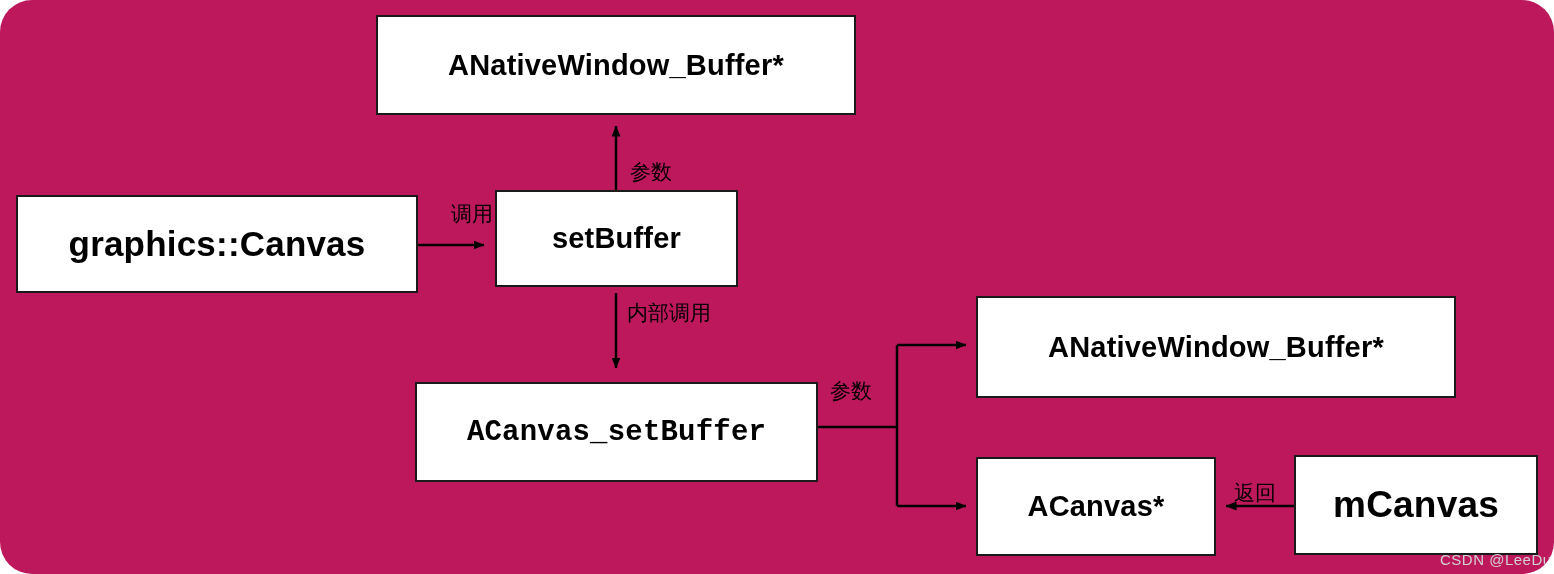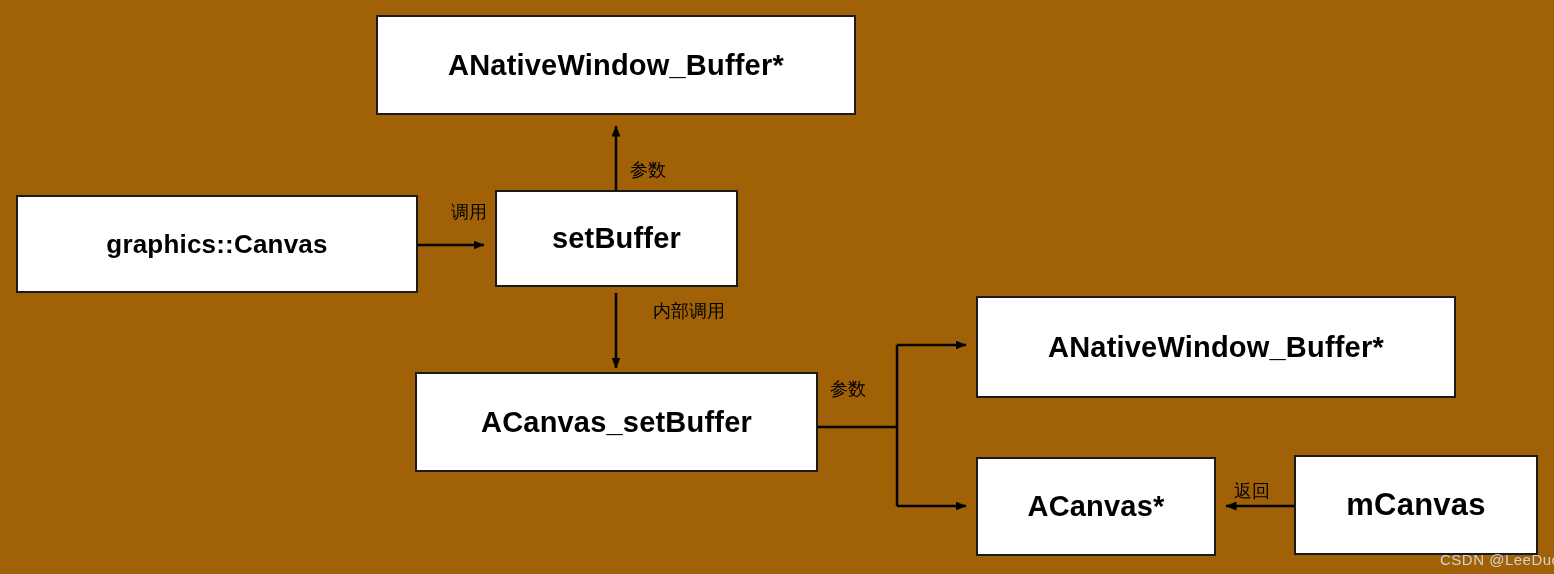--- a/index.html
+++ b/index.html
@@ -4,44 +4,45 @@
 <style>
   html, body {
     margin: 0;
     padding: 0;
     background: #ffffff;
   }
   #canvas {
     position: relative;
     width: 1554px;
     height: 574px;
-    background: #a16207;
+    background: #be185d;
     font-family: "Liberation Sans", sans-serif;
     overflow: hidden;
+    border-radius: 32px;
   }
   .node {
     position: absolute;
     box-sizing: border-box;
     border: 2px solid #1a1a1a;
     background: #ffffff;
     display: flex;
     align-items: center;
     justify-content: center;
     color: #000000;
     font-weight: bold;
     letter-spacing: 0.2px;
     white-space: nowrap;
   }
   .node-label {
     pointer-events: none;
   }
   .edge-label {
     position: absolute;
     color: #000000;
-    font-size: 18px;
+    font-size: 21px;
     font-weight: 400;
     white-space: nowrap;
     font-family: Liberation Mono, monospace;
   }
   svg.wires {
     position: absolute;
     left: 0;
     top: 0;
     width: 1554px;
     height: 574px;
@@ -89,49 +90,49 @@
 
     <g>
       <line x1="1294" y1="506" x2="1226" y2="506" stroke="#000000" stroke-width="2.5" marker-end="url(#arrowhead)"></line>
     </g>
   </svg>
 
   <div class="node" style="left:376px; top:15px; width:480px; height:100px; font-size:29px;">
     <span class="node-label">ANativeWindow_Buffer*</span>
   </div>
 
-  <div class="node" style="left:16px; top:195px; width:402px; height:98px; font-size:26px;">
+  <div class="node" style="left:16px; top:195px; width:402px; height:98px; font-size:35px;">
     <span class="node-label">graphics::Canvas</span>
   </div>
 
   <div class="node" style="left:495px; top:190px; width:243px; height:97px; font-size:29px;">
     <span class="node-label">setBuffer</span>
   </div>
 
-  <div class="node" style="left:415px; top:372px; width:403px; height:100px; font-size:29px;">
+  <div class="node" style="left:415px; top:382px; width:403px; height:100px; font-size:29px;font-family:Liberation Mono, monospace;">
     <span class="node-label">ACanvas_setBuffer</span>
   </div>
 
   <div class="node" style="left:976px; top:296px; width:480px; height:102px; font-size:29px;">
     <span class="node-label">ANativeWindow_Buffer*</span>
   </div>
 
   <div class="node" style="left:976px; top:457px; width:240px; height:99px; font-size:29px;">
     <span class="node-label">ACanvas*</span>
   </div>
 
-  <div class="node" style="left:1294px; top:455px; width:244px; height:100px; font-size:31px;">
+  <div class="node" style="left:1294px; top:455px; width:244px; height:100px; font-size:37px;">
     <span class="node-label">mCanvas</span>
   </div>
 
   <div class="edge-label" style="left:451px; top:200px;">调用</div>
 
   <div class="edge-label" style="left:630px; top:158px;">参数</div>
 
-  <div class="edge-label" style="left:653px; top:299px;">内部调用</div>
+  <div class="edge-label" style="left:627px; top:299px;">内部调用</div>
 
   <div class="edge-label" style="left:830px; top:377px;">参数</div>
 
   <div class="edge-label" style="left:1234px; top:479px;">返回</div>
 
   <div class="watermark" style="left:1440px; top:551px;">CSDN @LeeDuo.</div>
 
 </div>
 
 </body></html>

